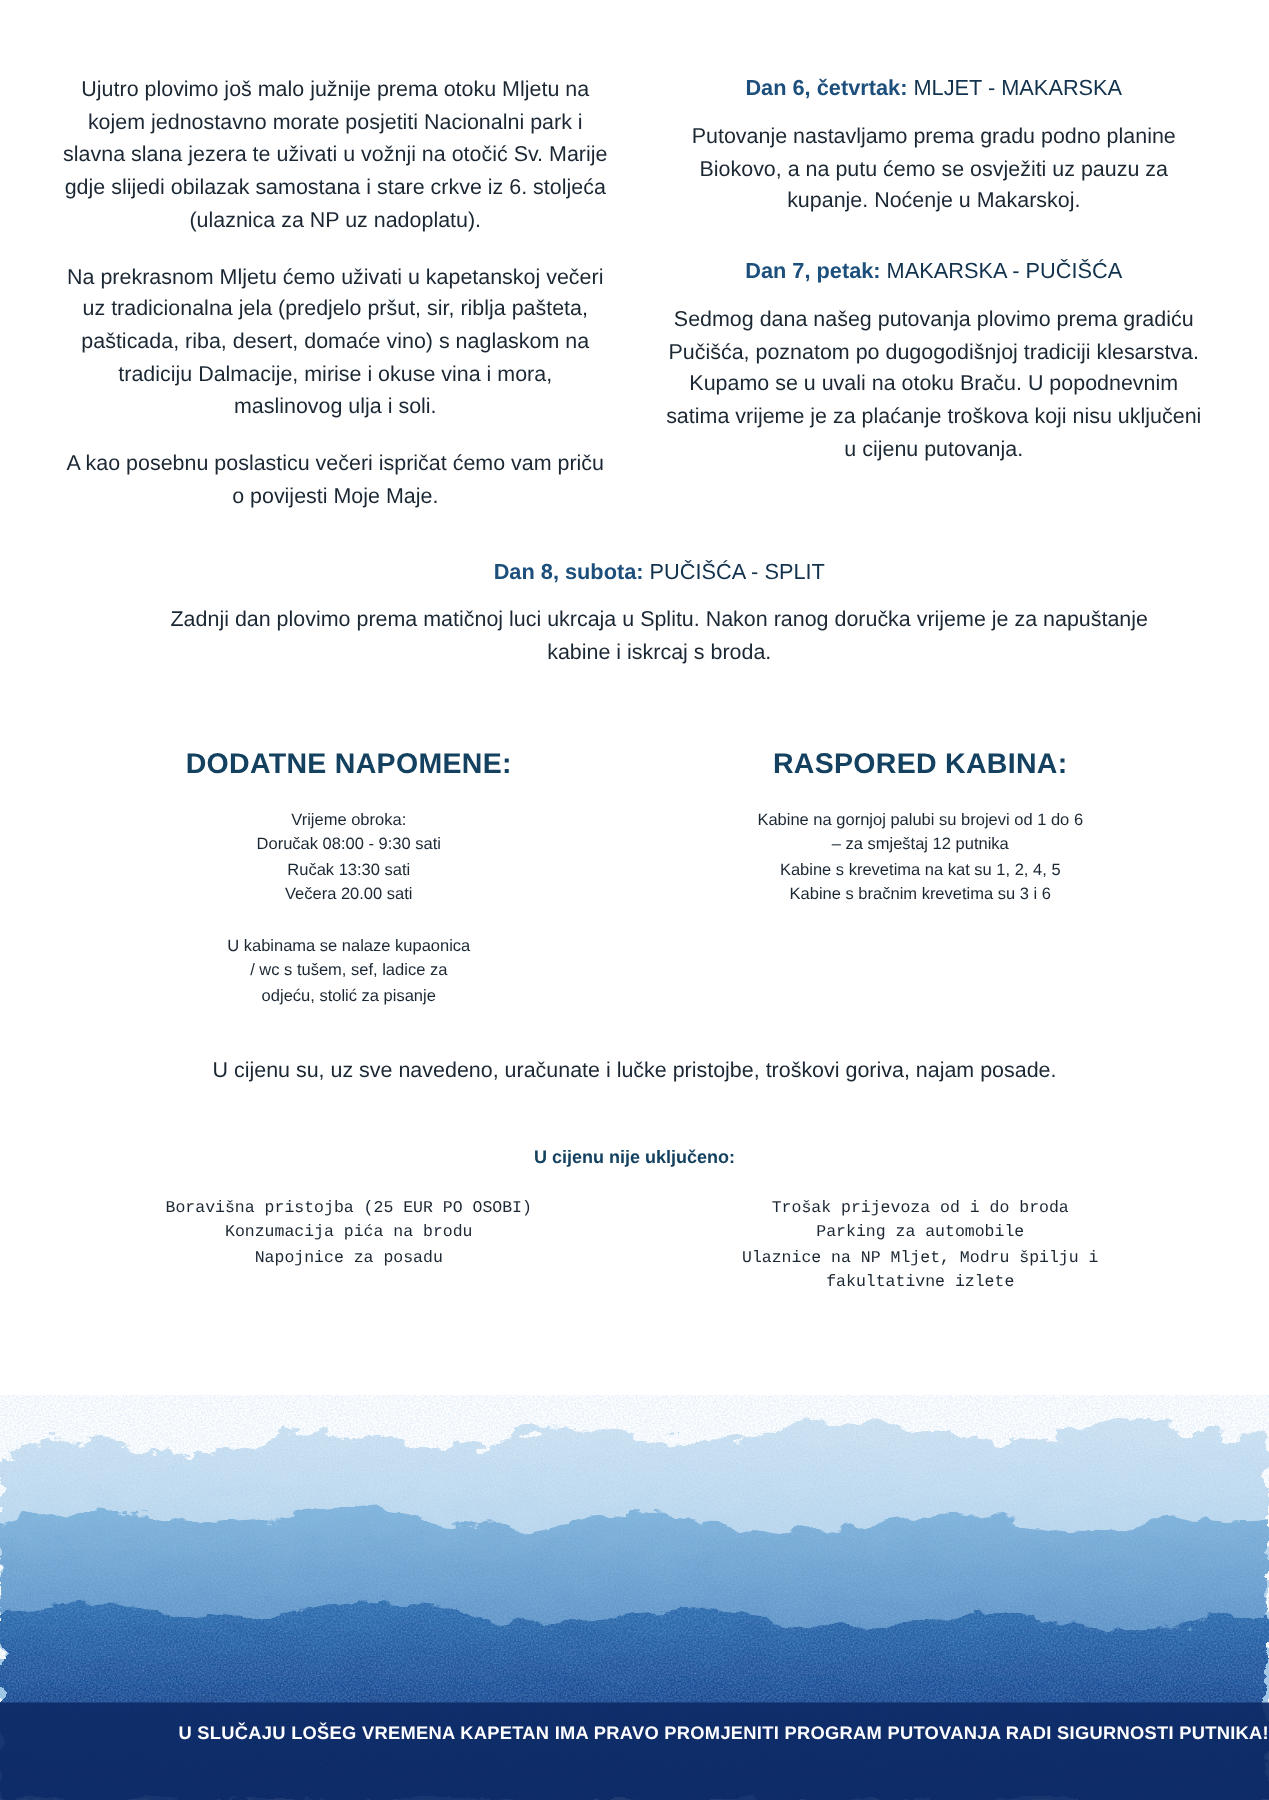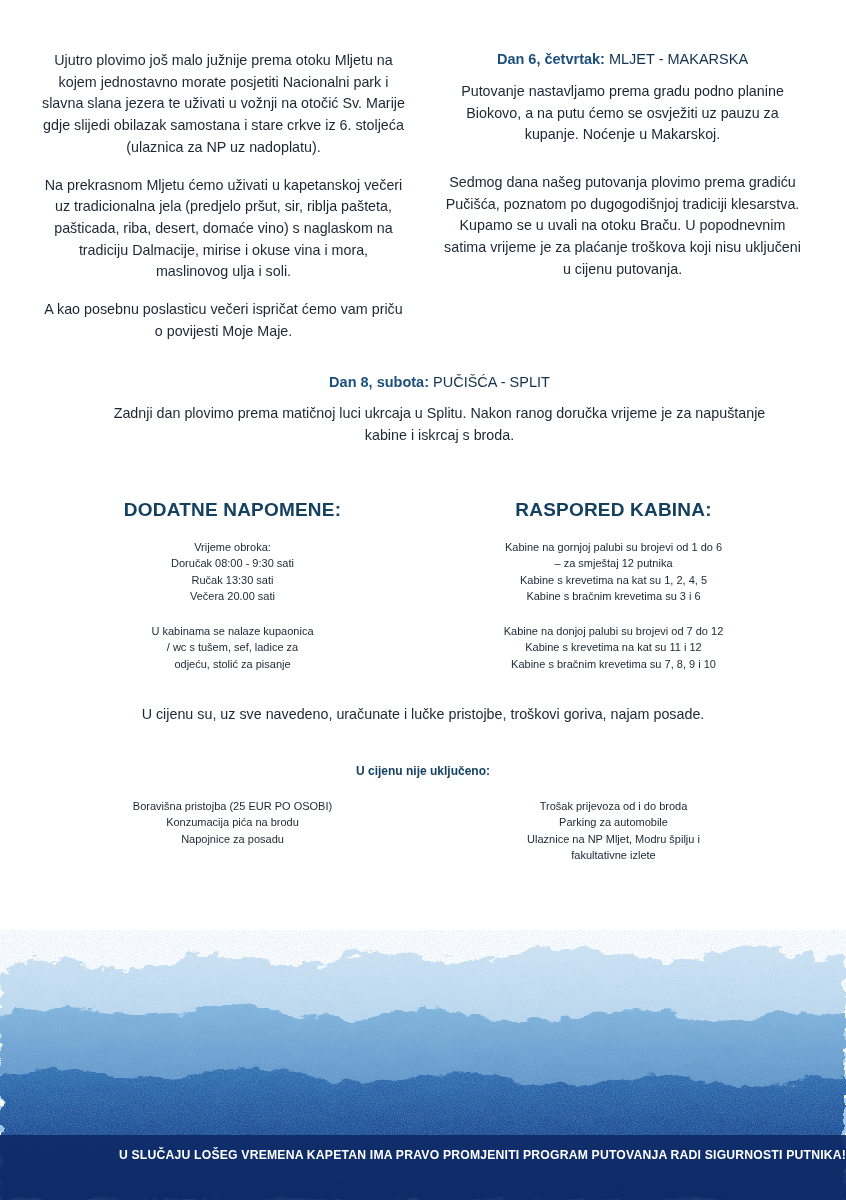--- a/index.html
+++ b/index.html
@@ -103,20 +103,21 @@
     text-align: center;
     font-size: 12px;
     font-weight: bold;
     color: #14415f;
     margin-top: 38px;
   }
   .notincl {
     display: flex;
     padding: 20px 42px 0 42px;
     box-sizing: border-box;
+    font-family: Liberation Mono, monospace;
   }
   .notincl .col { width: 50%; }
   .notincl .blk { margin-bottom: 0; }
 
   
   .wave {
     position: absolute;
     left: 0;
     bottom: 0;
     width: 846px;
@@ -153,20 +154,24 @@
 
       <div class="col col-right">
         <div class="day-head">
           <span class="bold">Dan 6, četvrtak:</span>
           <span class="rest">MLJET - MAKARSKA</span>
         </div>
         <p class="para">Putovanje nastavljamo prema gradu podno planine Biokovo, a na putu ćemo se osvježiti uz pauzu za kupanje. Noćenje u Makarskoj.</p>
 
         <div class="spacer-10"></div>
 
+        <div class="day-head">
+          <span class="bold">Dan 7, petak:</span>
+          <span class="rest">MAKARSKA - PUČIŠĆA</span>
+        </div>
         <p class="para">Sedmog dana našeg putovanja plovimo prema gradiću Pučišća, poznatom po dugogodišnjoj tradiciji klesarstva. Kupamo se u uvali na otoku Braču. U popodnevnim satima vrijeme je za plaćanje troškova koji nisu uključeni u cijenu putovanja.</p>
       </div>
     </div>
 
     <div class="full">
       <div class="day-head">
         <span class="bold">Dan 8, subota:</span>
         <span class="rest">PUČIŠĆA - SPLIT</span>
       </div>
       <p class="para">Zadnji dan plovimo prema matičnoj luci ukrcaja u Splitu. Nakon ranog doručka vrijeme je za napuštanje kabine i iskrcaj s broda.</p>
@@ -182,23 +187,20 @@
         <div class="blk" style="white-space:pre-line">U kabinama se nalaze kupaonica
 / wc s tušem, sef, ladice za
 odjeću, stolić za pisanje</div>
       </div>
       <div class="col">
         <div class="sec-title">RASPORED KABINA:</div>
         <div class="blk" style="white-space:pre-line">Kabine na gornjoj palubi su brojevi od 1 do 6
 – za smještaj 12 putnika
 Kabine s krevetima na kat su 1, 2, 4, 5
 Kabine s bračnim krevetima su 3 i 6</div>
-        <div class="blk" style="white-space:pre-line">Kabine na donjoj palubi su brojevi od 7 do 12
-Kabine s krevetima na kat su 11 i 12
-Kabine s bračnim krevetima su 7, 8, 9 i 10</div>
       </div>
     </div>
 
     <div class="single-line">U cijenu su, uz sve navedeno, uračunate i lučke pristojbe, troškovi goriva, najam posade.</div>
 
     <div class="notincl-title">U cijenu nije uključeno:</div>
     <div class="notincl">
       <div class="col">
         <div class="blk" style="white-space:pre-line">Boravišna pristojba (25 EUR PO OSOBI)
 Konzumacija pića na brodu

